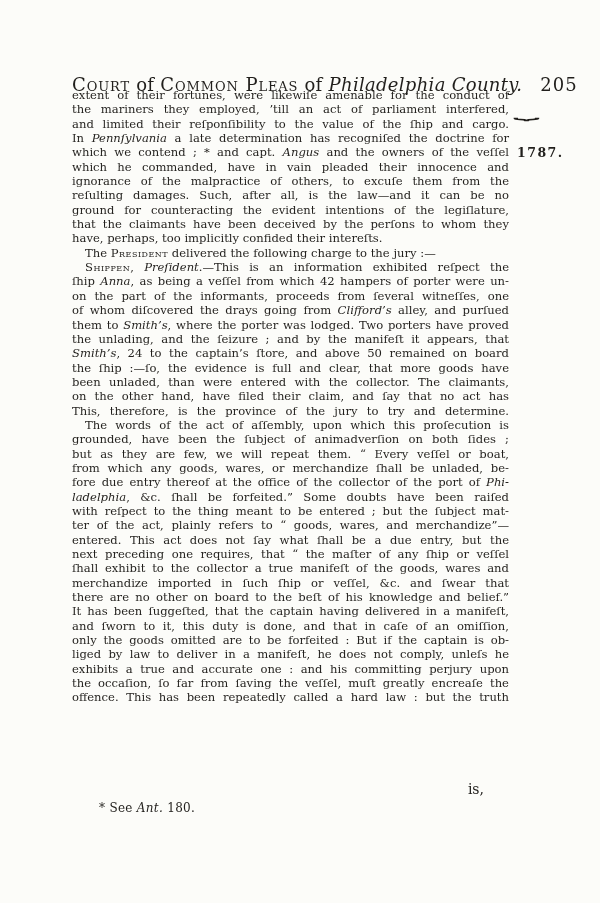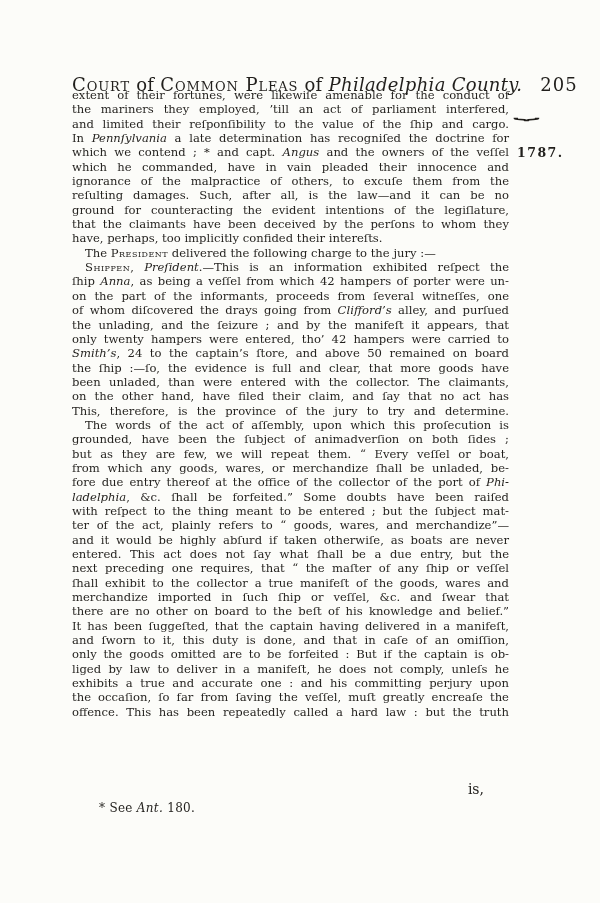--- a/index.html
+++ b/index.html
@@ -67,38 +67,37 @@
         <div class="line"><span>have, perhaps, too implicitly confided their intereſts.</span></div>
       </div>
       <div class="para gap">
         <div class="line ind"><span>The </span><span class="sc">President</span><span> delivered the following charge to the jury :—</span></div>
       </div>
       <div class="para">
         <div class="line just ind"><span class="sc">Shippen</span><span>, </span><span class="i">Preſident</span><span>.—This is an information exhibited reſpect the</span></div>
         <div class="line just"><span>ſhip </span><span class="i">Anna</span><span>, as being a veſſel from which 42 hampers of porter were un-</span></div>
         <div class="line just"><span>on the part of the informants, proceeds from ſeveral witneſſes, one</span></div>
         <div class="line just"><span>of whom diſcovered the drays going from </span><span class="i">Clifford’s</span><span> alley, and purſued</span></div>
+        <div class="line just"><span>them to </span><span class="i">Smith’s</span><span>, where the porter was lodged.  Two porters have proved</span></div>
         <div class="line just"><span>the unlading, and the ſeizure ;  and by the manifeſt it appears,  that</span></div>
-        <div class="line just"><span>only twenty hampers were entered,  tho’ 42 hampers were carried to</span></div>
         <div class="line just"><span class="i">Smith’s</span><span>, 24 to the captain’s ſtore,  and above 50 remained on board</span></div>
         <div class="line just"><span>the ſhip :—ſo, the evidence is full and clear,  that more goods have</span></div>
         <div class="line just"><span>been unladed, than were entered with the collector.  The claimants,</span></div>
         <div class="line just"><span>on the other hand,  have filed their claim,  and ſay that no act has</span></div>
         <div class="line just"><span>This, therefore, is the province of the jury to try and determine.</span></div>
       </div>
       <div class="para">
         <div class="line just ind"><span>The words of the act of aſſembly, upon which this proſecution is</span></div>
         <div class="line just"><span>grounded,  have been the ſubject of animadverſion on both ſides ;</span></div>
         <div class="line just"><span>but as they are few, we will repeat them.  “ Every veſſel or boat,</span></div>
         <div class="line just"><span>from which any goods,  wares,  or merchandize ſhall be unladed, be-</span></div>
         <div class="line just"><span>fore due entry thereof at the office of the collector of the port of </span><span class="i">Phi-</span></div>
         <div class="line just"><span class="i">ladelphia</span><span>, &amp;c. ſhall be forfeited.”   Some doubts have been raiſed</span></div>
         <div class="line just"><span>with reſpect to the thing meant to be entered ;  but the ſubject mat-</span></div>
         <div class="line just"><span>ter of the act, plainly refers to “ goods, wares, and merchandize”—</span></div>
-        <div class="line just"><span>and it would be highly abſurd if taken otherwiſe,  as boats are never</span></div>
         <div class="line just"><span>entered.   This act does not ſay what ſhall be a due entry,  but the</span></div>
         <div class="line just"><span>next preceding one requires,  that “ the maſter of any ſhip or veſſel</span></div>
         <div class="line just"><span>ſhall exhibit to the collector a true manifeſt of the goods,  wares and</span></div>
         <div class="line just"><span>merchandize imported in ſuch ſhip or veſſel, &amp;c.  and ſwear that</span></div>
         <div class="line just"><span>there are no other on board to the beſt of his knowledge and belief.”</span></div>
         <div class="line just"><span>It has been ſuggeſted, that the captain having delivered in a manifeſt,</span></div>
         <div class="line just"><span>and ſworn to it, this duty is done,  and that in caſe of an omiſſion,</span></div>
         <div class="line just"><span>only the goods omitted are to be forfeited :  But if the captain is ob-</span></div>
         <div class="line just"><span>liged by law to deliver in a manifeſt,  he does not comply,  unleſs he</span></div>
         <div class="line just"><span>exhibits a true and accurate one :  and his committing perjury upon</span></div>

